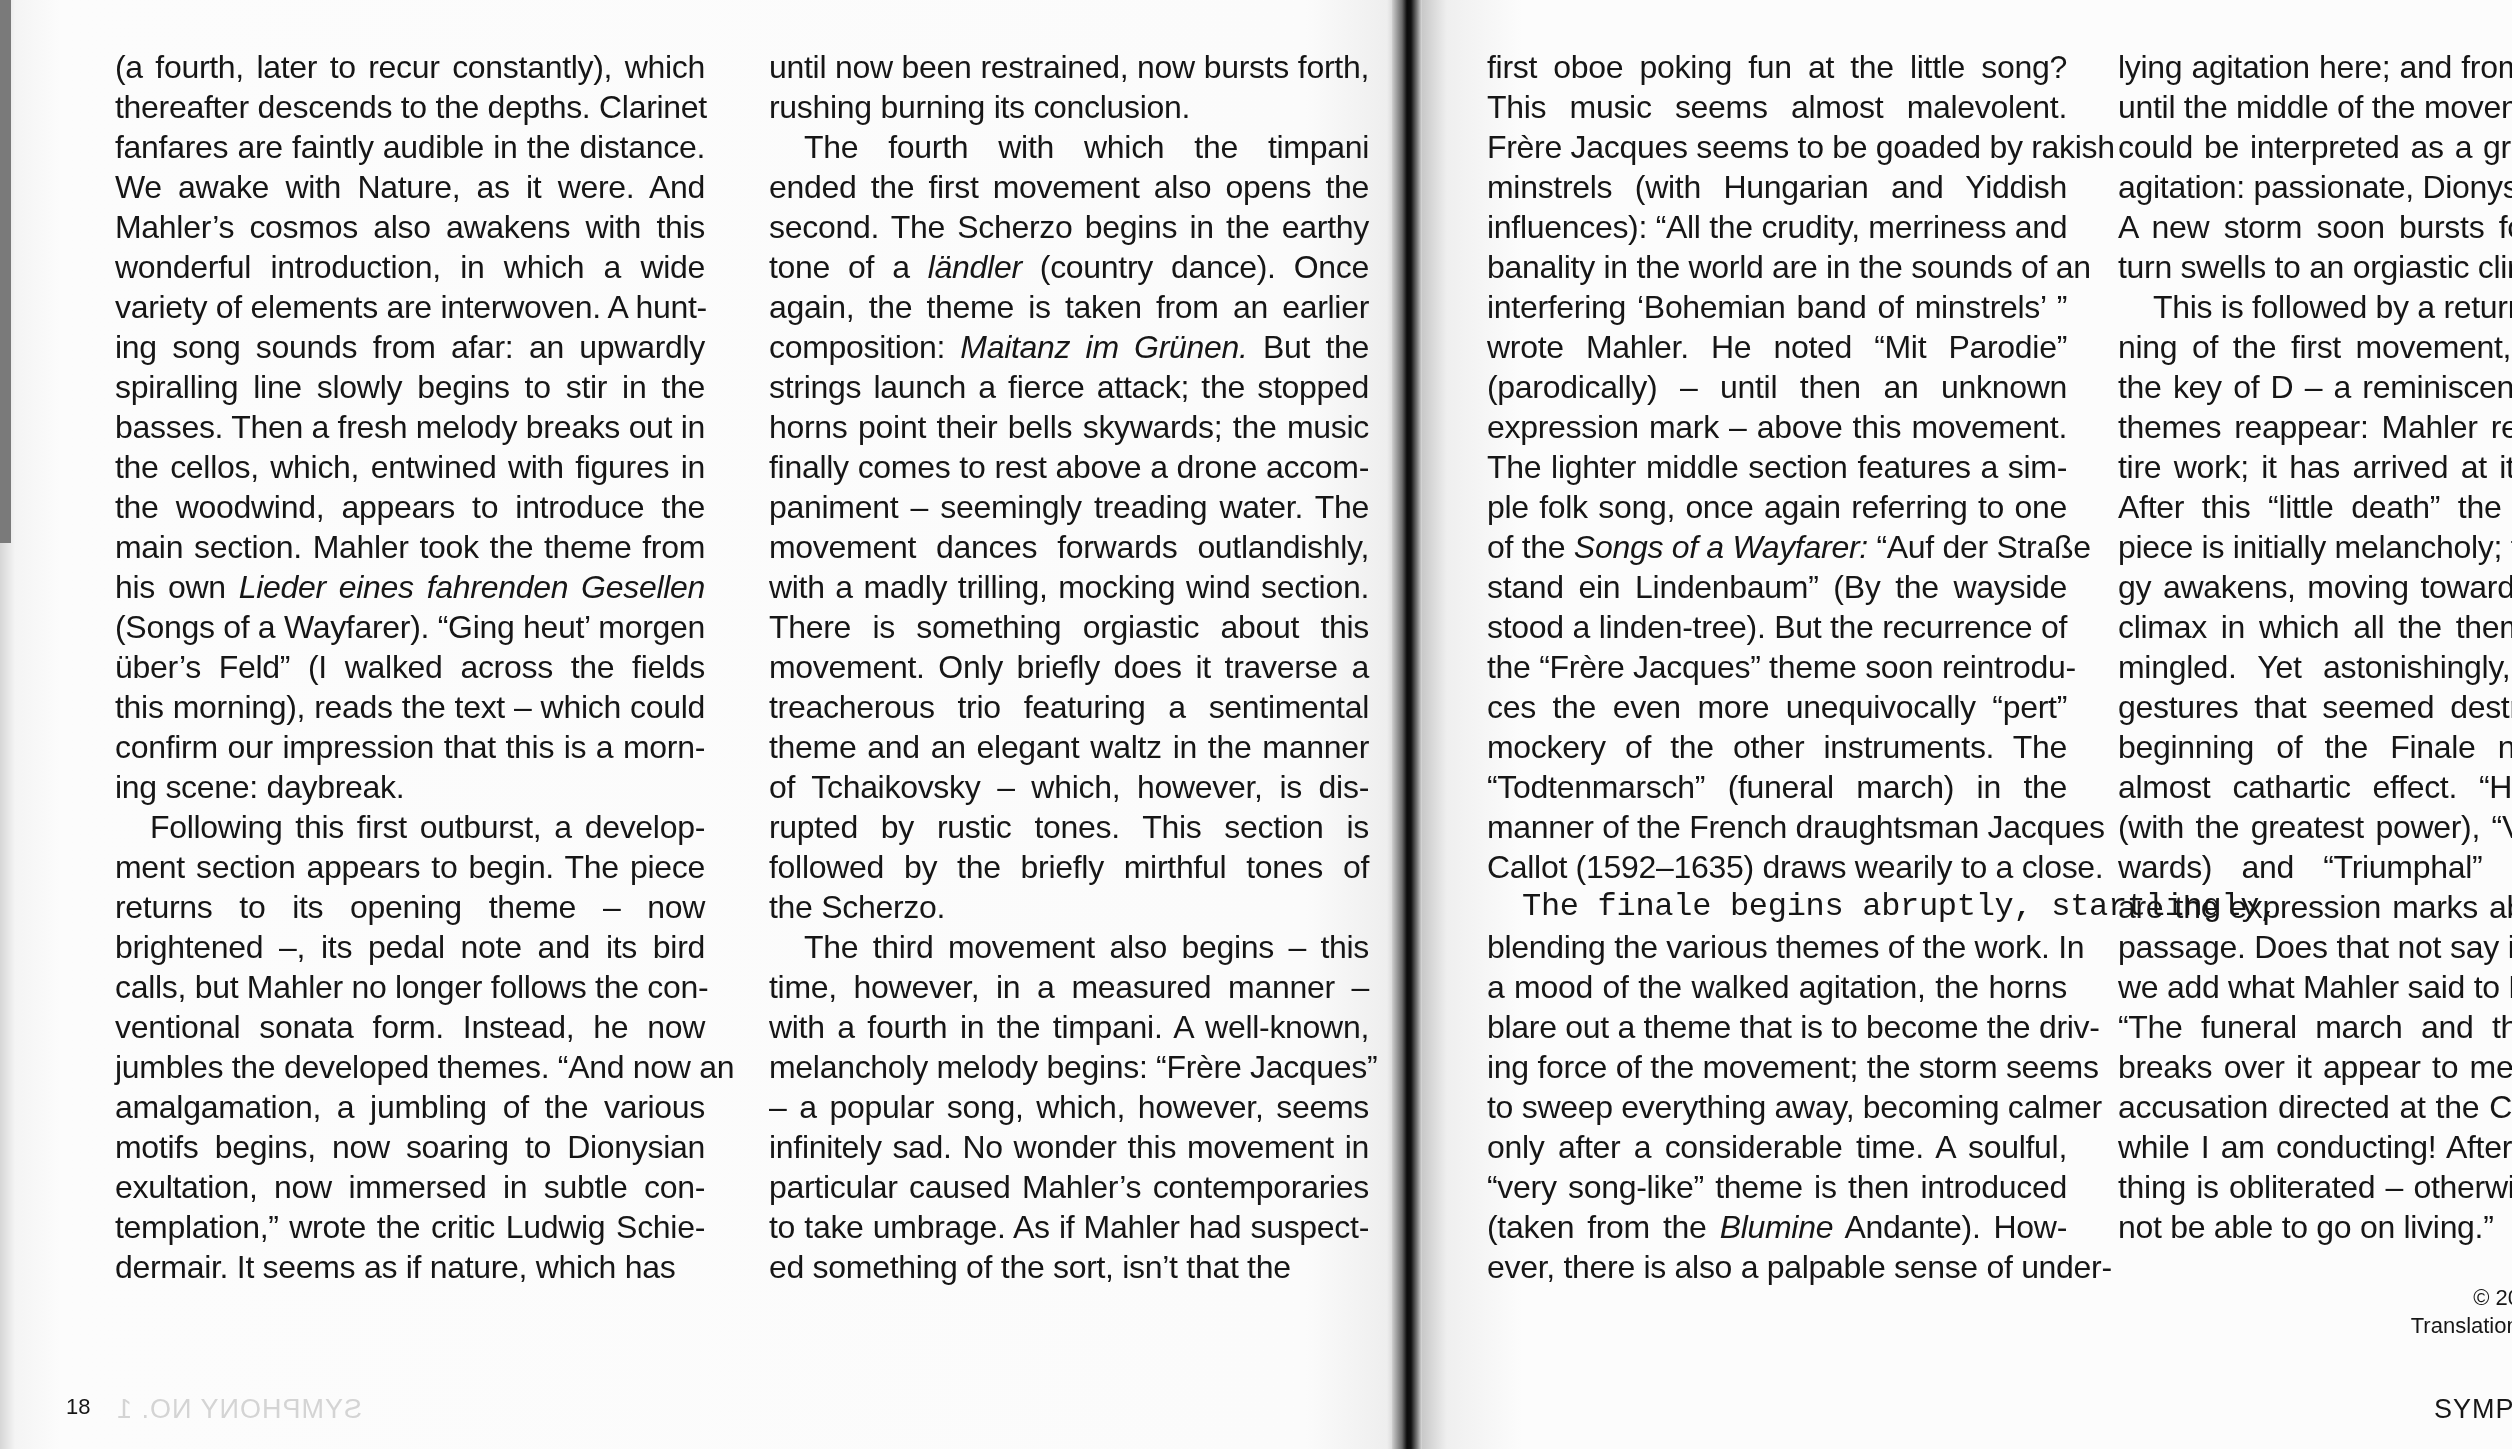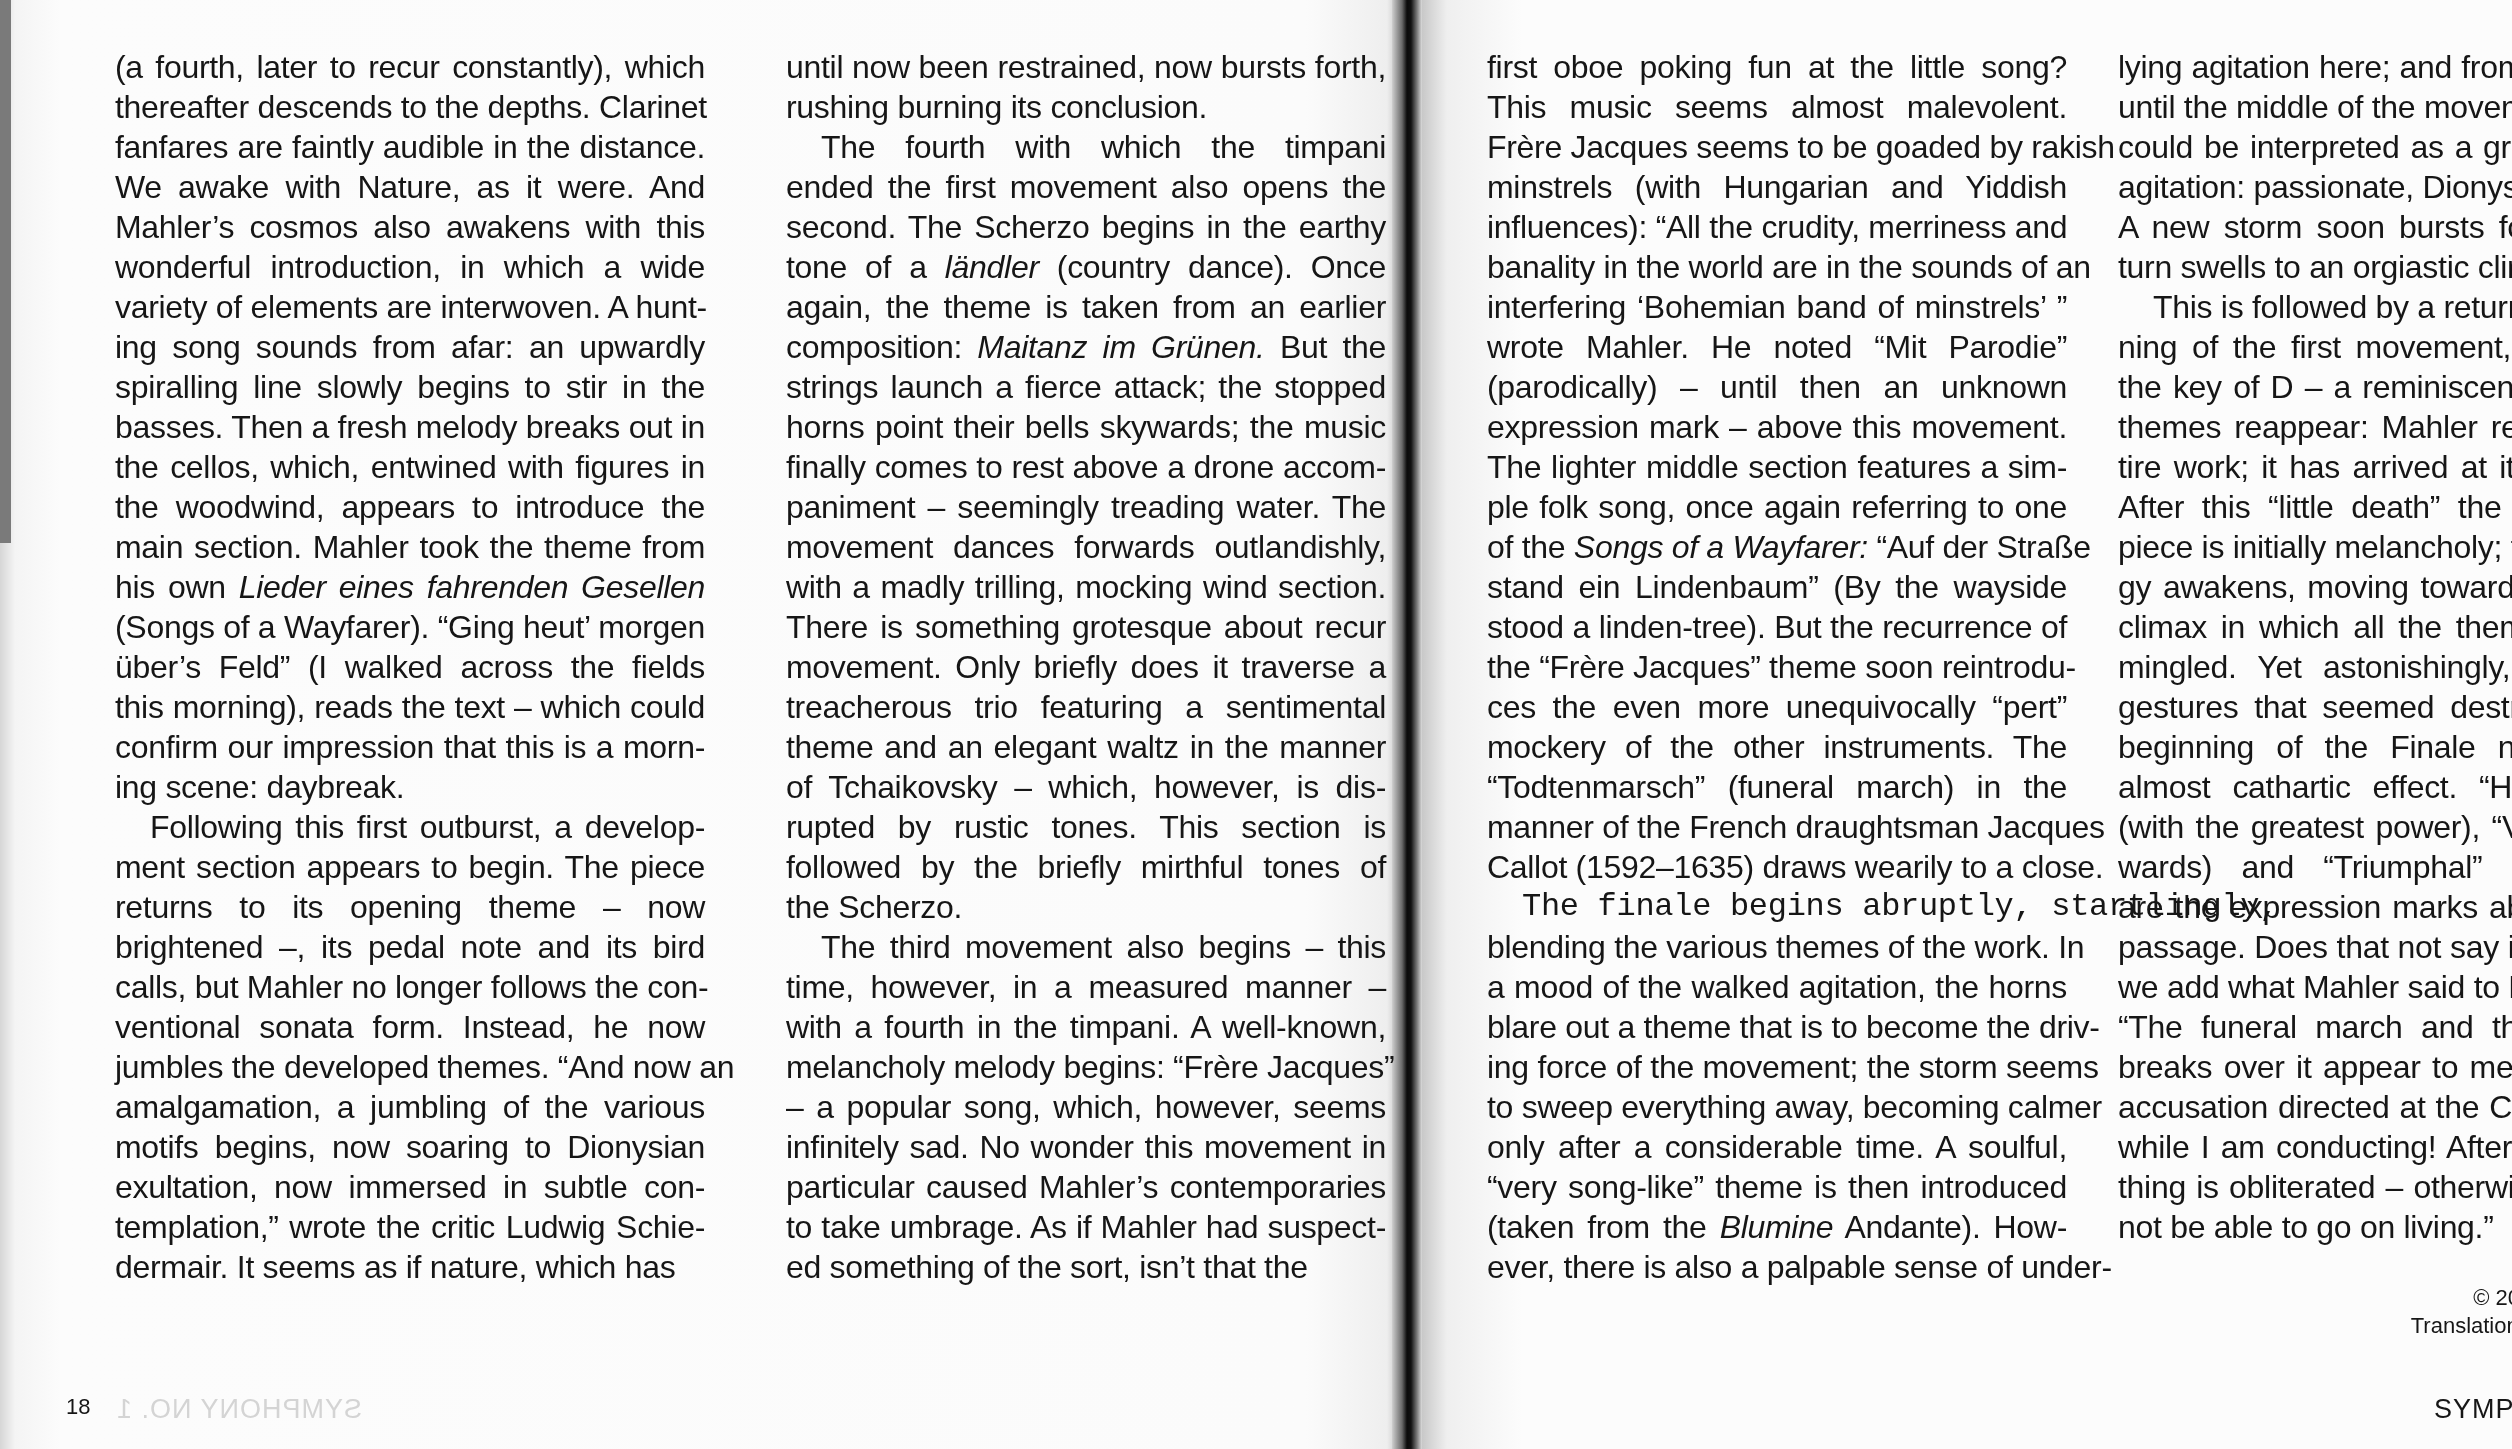--- a/index.html
+++ b/index.html
@@ -15,21 +15,21 @@
   .gutter { position: absolute; left: 1392px; top: 0; width: 30px; height: 1450px;
     background: linear-gradient(to right, #cfcfcf 0px, #6a6a6a 10px, #0b0b0b 15px, #111 19px, #7a7a7a 25px, #dcdcdc 30px); }
   .spine-left { position: absolute; left: 0; top: 0; width: 11px; height: 543px; background: #7a7a7a; }
   .column {
     position: absolute; top: 47px;
     font-size: 32px; line-height: 40px;
     text-align: justify; letter-spacing: -0.3px;
   }
   .column p { margin: 0; }
   .col1 { left: 115px; width: 590px; }
-  .col2 { left: 769px; width: 600px; margin-left: 17px; }
+  .col2 { left: 769px; width: 600px; }
   .col3 { left: 1487px; width: 580px; }
   .col4 { left: 2118px; width: 585px; }
   .column .line { display: block; text-align-last: justify; white-space: nowrap; }
   .column .line.last { text-align-last: left; }
   em { font-style: italic; }
   .credit { position: absolute; right: 96px; top: 1284px; text-align: right; font-size: 22px; line-height: 28px; }
   .folio { position: absolute; top: 1394px; font-size: 22px; }
   .folio-left { left: 66px; }
   .folio-right-title { left: 2434px; letter-spacing: 1px; font-size: 27px; }
   .ghost { position: absolute; color: #d4d4d4; font-size: 27px; letter-spacing: 1px; transform: scaleX(-1); }
@@ -91,21 +91,21 @@
       <span class="line">second. The Scherzo begins in the earthy</span>
       <span class="line">tone of a <em>ländler</em> (country dance). Once</span>
       <span class="line">again, the theme is taken from an earlier</span>
       <span class="line">composition: <em>Maitanz im Grünen.</em> But the</span>
       <span class="line">strings launch a fierce attack; the stopped</span>
       <span class="line">horns point their bells skywards; the music</span>
       <span class="line">finally comes to rest above a drone accom-</span>
       <span class="line">paniment – seemingly treading water. The</span>
       <span class="line">movement dances forwards outlandishly,</span>
       <span class="line">with a madly trilling, mocking wind section.</span>
-      <span class="line">There is something grotesque about recur</span>
+      <span class="line">There is something orgiastic about this</span>
       <span class="line">movement. Only briefly does it traverse a</span>
       <span class="line">treacherous trio featuring a sentimental</span>
       <span class="line">theme and an elegant waltz in the manner</span>
       <span class="line">of Tchaikovsky – which, however, is dis-</span>
       <span class="line">rupted by rustic tones. This section is</span>
       <span class="line">followed by the briefly mirthful tones of</span>
       <span class="line last">the Scherzo.</span>
     </p>
     <p>
       <span class="line" style="text-indent: 35px;">The third movement also begins – this</span>

